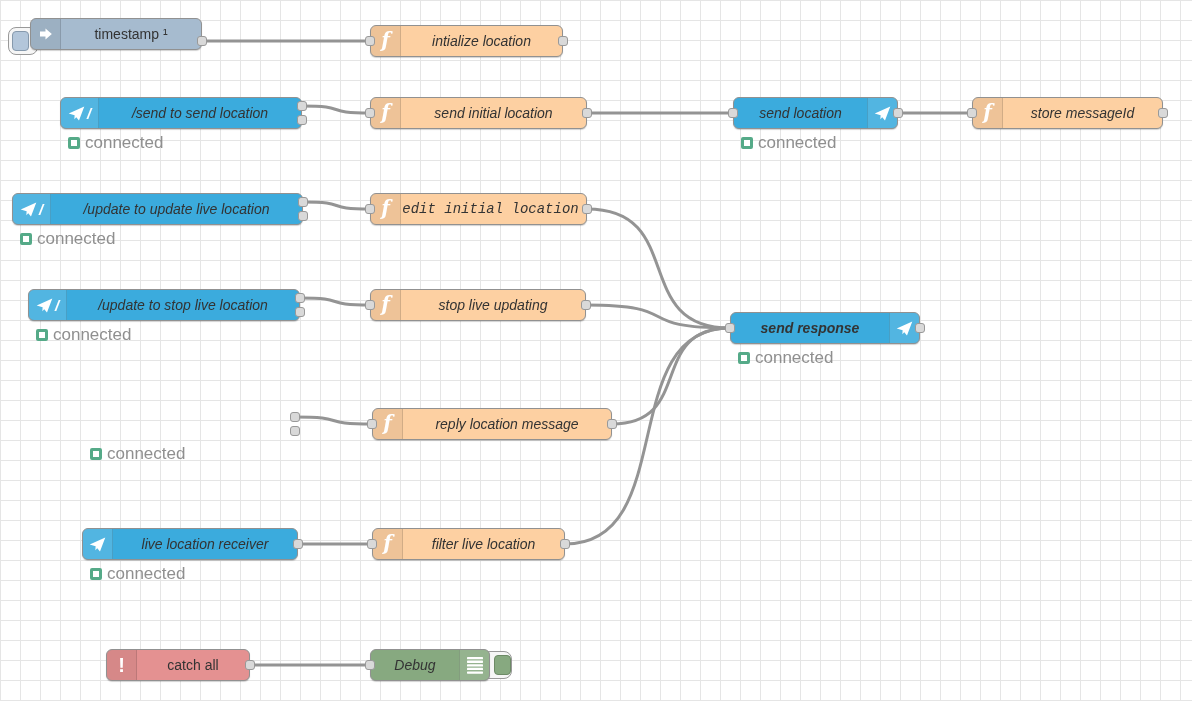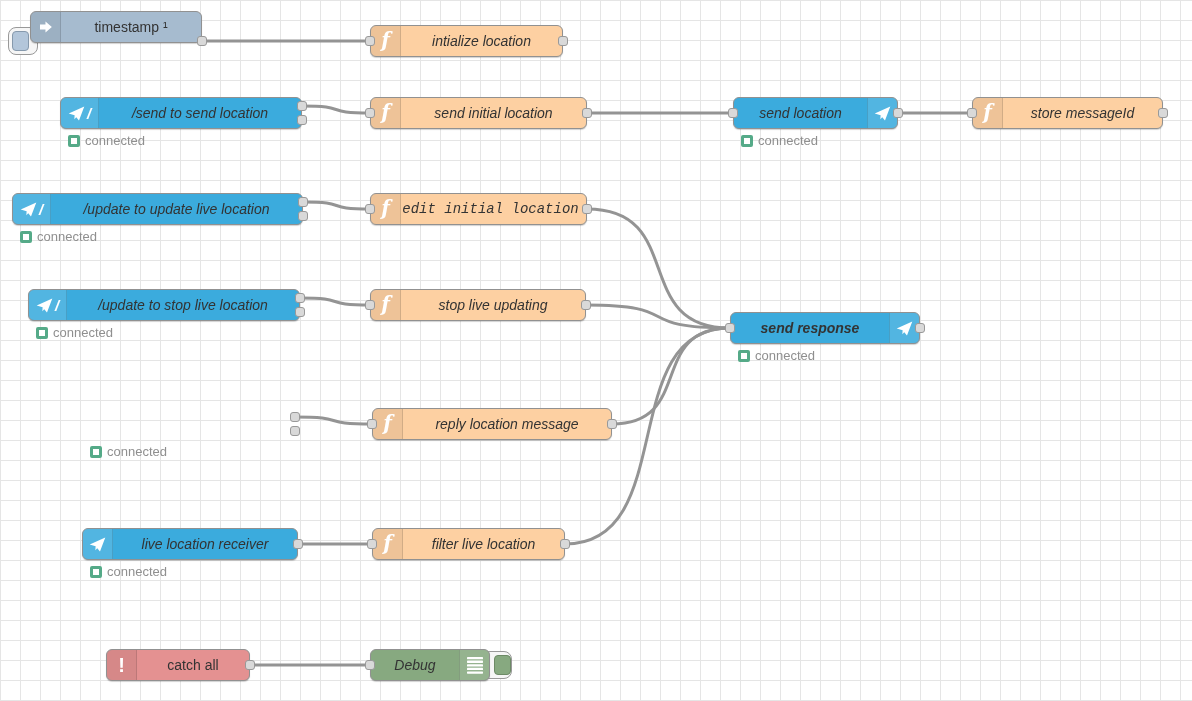--- a/index.html
+++ b/index.html
@@ -43,21 +43,21 @@
     position:absolute;z-index:3;width:10px;height:10px;
     background:#d9d9d9;border:1px solid #999;border-radius:3px;
     box-sizing:border-box;cursor:crosshair;
   }
   .status{position:absolute;z-index:2;display:flex;align-items:center;}
   .status-dot{
     width:12px;height:12px;box-sizing:border-box;
     border:3px solid #55aa88;border-radius:2px;background:#fff;
     margin-right:5px;flex:none;
   }
-  .status-text{font-size:13px;color:#8f8f8f;white-space:nowrap;}
+  .status-text{font-size:17px;color:#8f8f8f;white-space:nowrap;}
   .fn-glyph{font-family:"DejaVu Serif",serif;font-style:italic;font-weight:bold;font-size:20px;color:#fff;line-height:1;margin-top:-2px;}
   .slash-glyph{font-style:italic;font-weight:bold;font-size:15px;color:#fff;line-height:1;}
   .excl-glyph{font-weight:bold;font-size:20px;color:#fff;line-height:1;}
 </style>
 </head>
 <body>
 
 <div id="canvas">
     <svg id="wires" width="1192" height="701">
       <path d="M202 41 L370 41" class="wire"></path>
@@ -69,21 +69,21 @@
       <path d="M300 298 C349 298 321 305 370 305" class="wire"></path>
       <path d="M586 305 C686.8 305 629.2 328 730 328" class="wire"></path>
       <path d="M295 417 C348.9 417 318.1 424 372 424" class="wire"></path>
       <path d="M612 424 C694.6 424 647.4 328 730 328" class="wire"></path>
       <path d="M298 544 L372 544" class="wire"></path>
       <path d="M565 544 C680.5 544 614.5 328 730 328" class="wire"></path>
       <path d="M250 665 L370 665" class="wire"></path>
     </svg>
     <div class="tab" style="left: 8px; top: 27px; width: 30px; height: 28px;"></div>
     <div class="tab-btn" style="left: 12px; top: 31px; width: 17px; height: 20px; background: rgb(179, 198, 218); border: 1px solid rgb(134, 153, 172);"></div>
-    <div class="node" style="left: 30px; top: 11px; width: 172px; background: rgb(166, 187, 207);">
+    <div class="node" style="left: 30px; top: 18px; width: 172px; background: rgb(166, 187, 207);">
       <div class="icon-box left shade-dark" style="width: 30px;">
         <span style="display: flex; align-items: center; gap: 2px;">
           <svg width="18" height="18" viewBox="0 0 24 24">
             <path fill="#fff" d="M4 8.7 H11.3 V4.6 L19.8 12 L11.3 19.4 V15.3 H4 Z"></path>
           </svg>
         </span>
       </div>
       <span class="node-label" style="margin-left: 30px;">timestamp ¹</span>
     </div>
     <div class="port" style="left: 197px; top: 36px;"></div>

